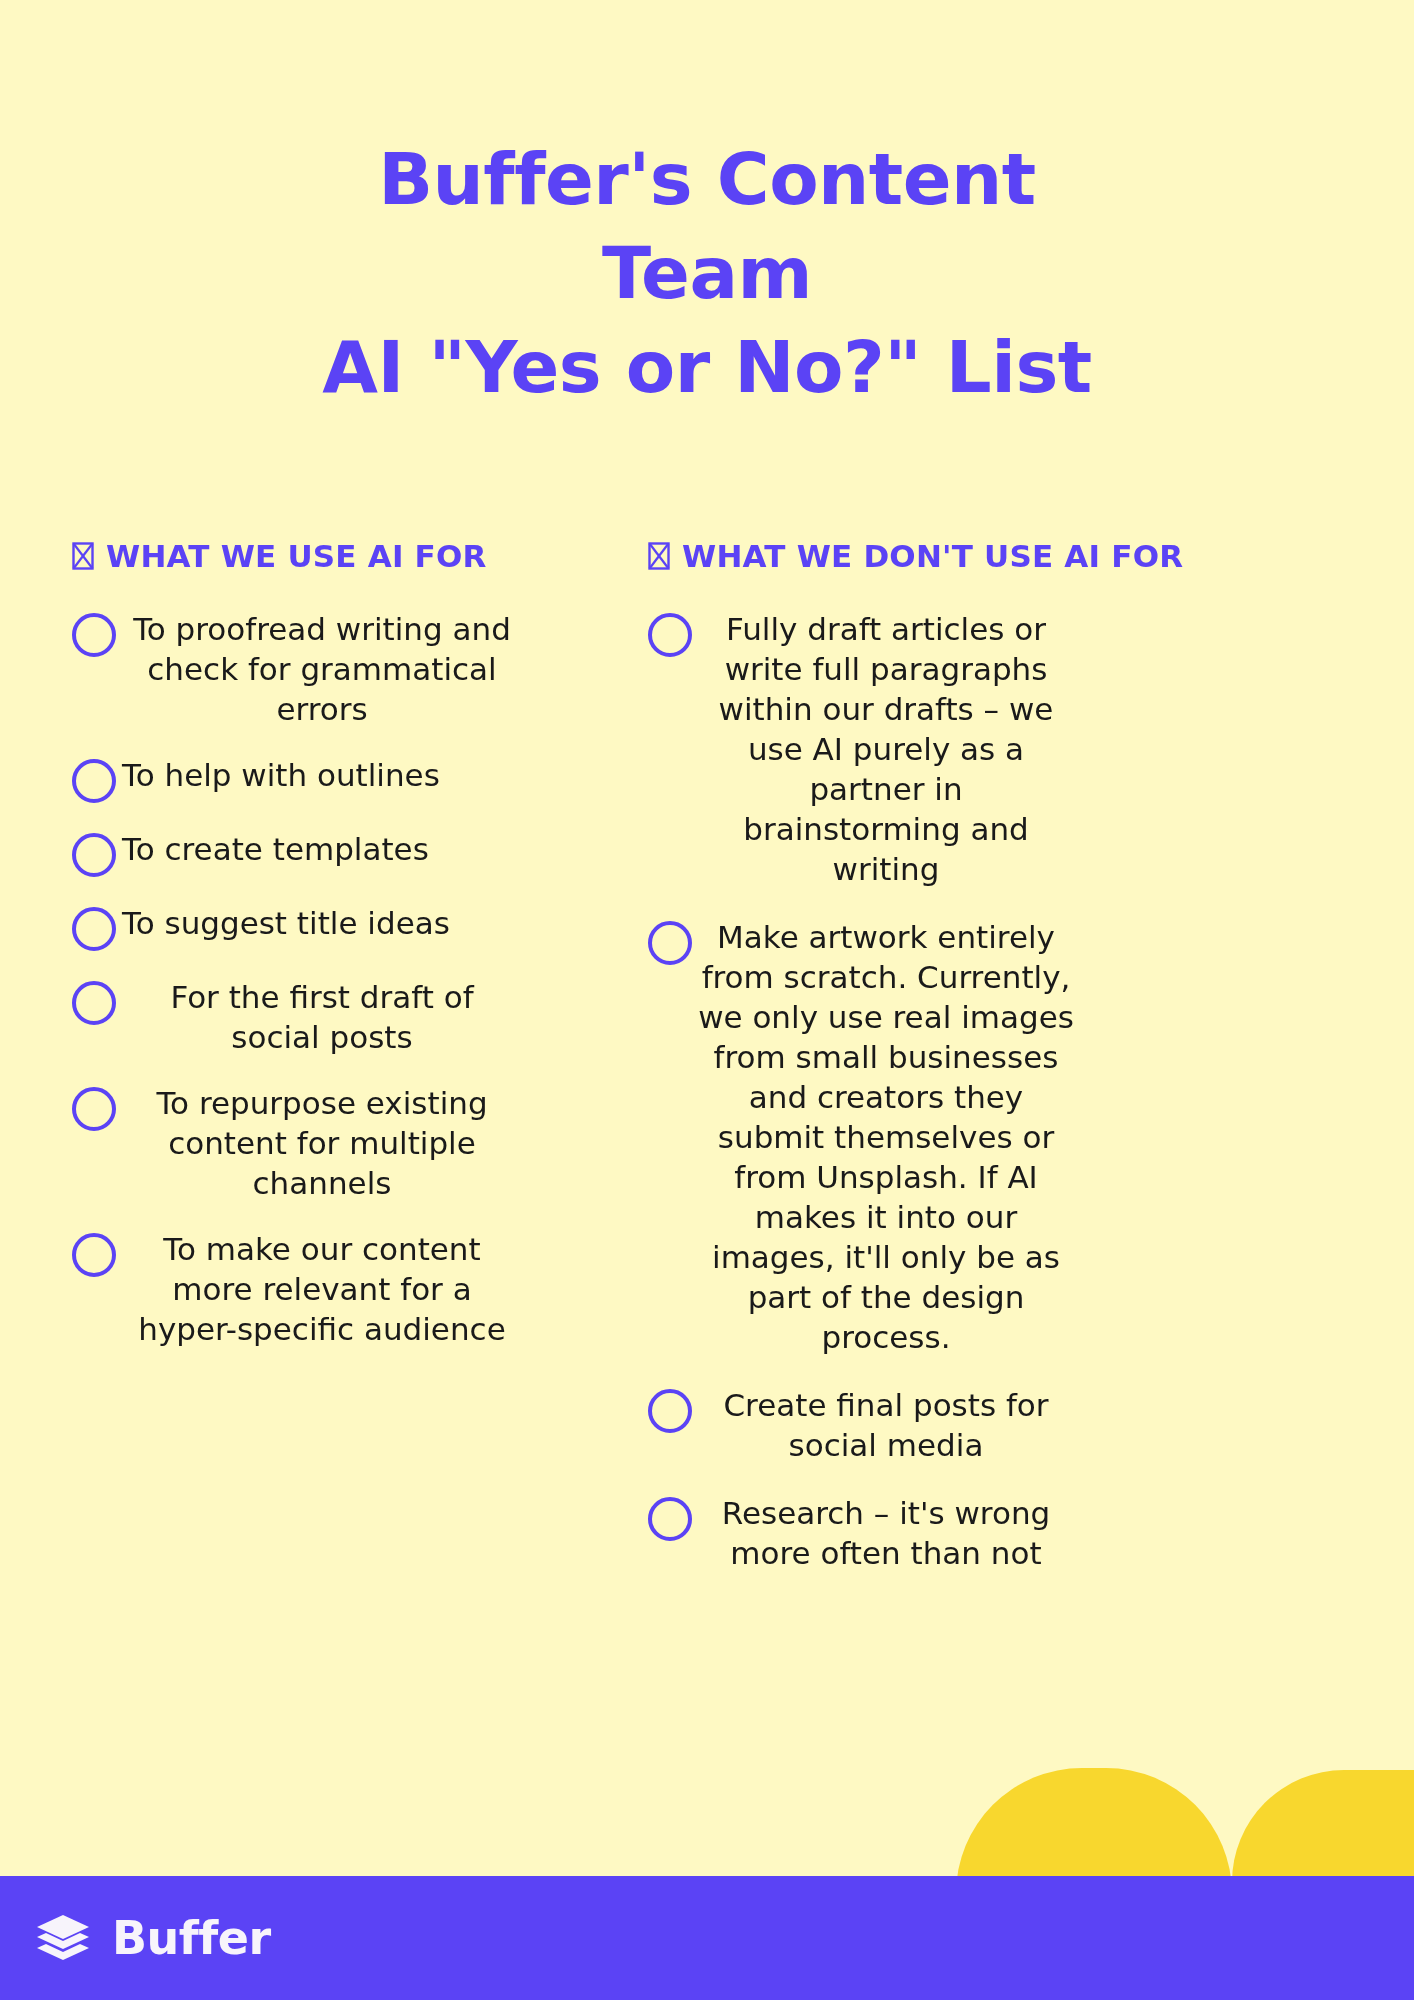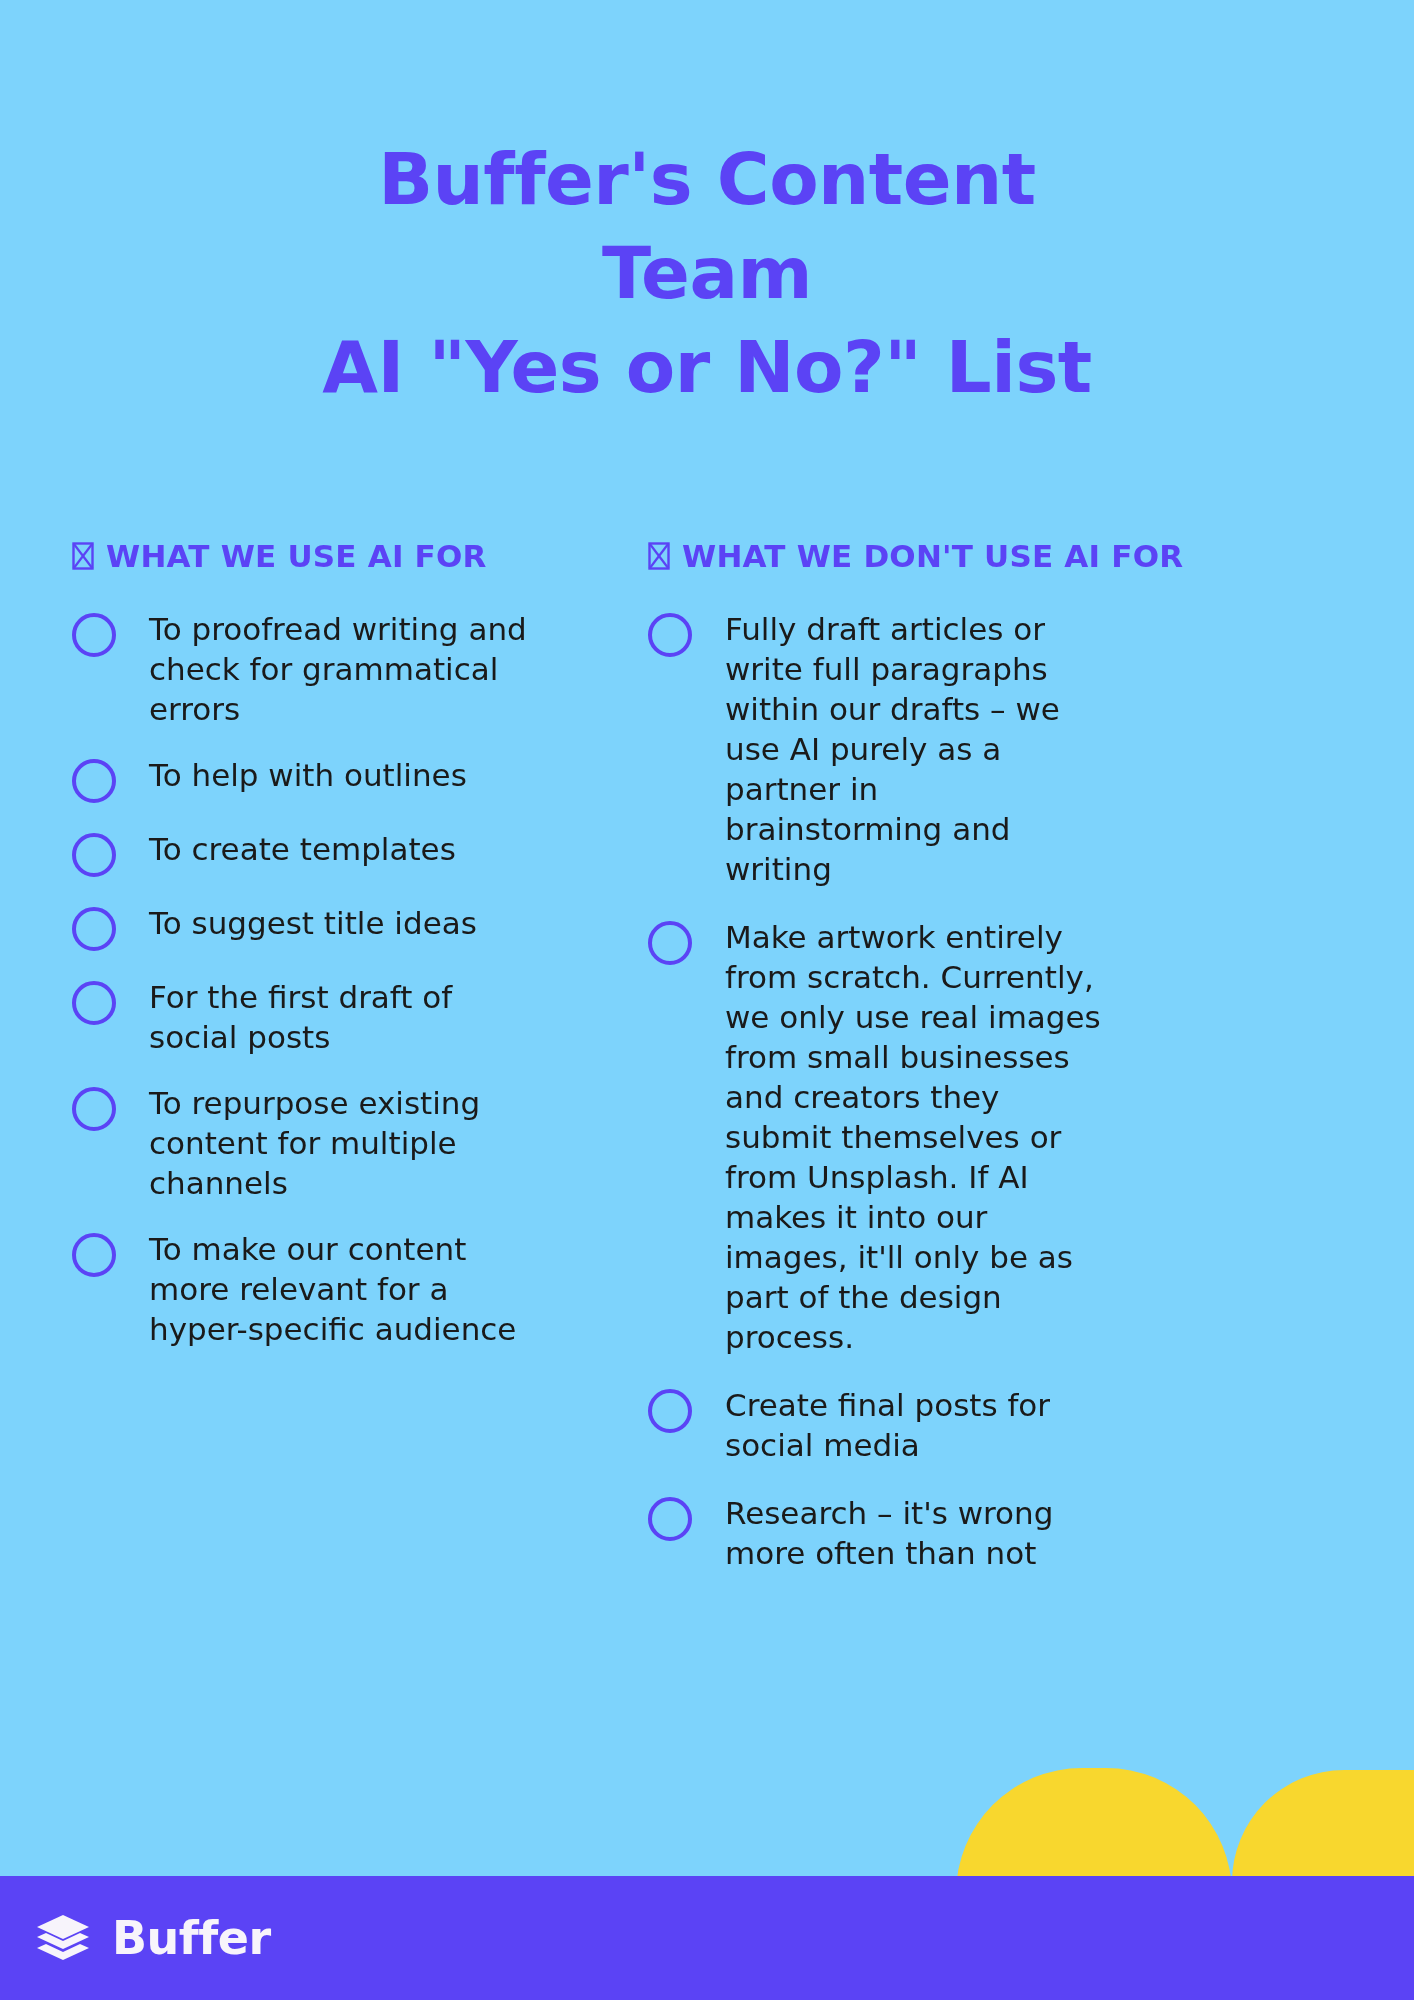--- a/index.html
+++ b/index.html
@@ -9,21 +9,21 @@
     height: 2000px;
     background: #ffffff;
     font-family: "DejaVu Sans", sans-serif;
     overflow: hidden;
   }
 
   .page {
     position: relative;
     width: 1414px;
     height: 2000px;
-    background: #7dd3fc;
+    background: #fef9c3;
     overflow: hidden;
   }
 
   
   .deco-layer {
     position: absolute;
     left: 0;
     top: 0;
     width: 1414px;
     height: 2000px;
@@ -105,22 +105,23 @@
     position: relative;
     flex: 0 0 auto;
   }
   .tofu svg { display: block; }
 
   .item-list { list-style: none; }
 
   .item {
     display: flex;
     align-items: flex-start;
-    gap: 33px;
+    gap: 6px;
     margin-bottom: 26px;
+    text-align: center;
   }
   .col-right .item { margin-bottom: 28px; }
 
   .bullet {
     flex: 0 0 auto;
     width: 44px;
     height: 44px;
     border: 4px solid #5B43F5;
     border-radius: 50%;
     background: transparent;

